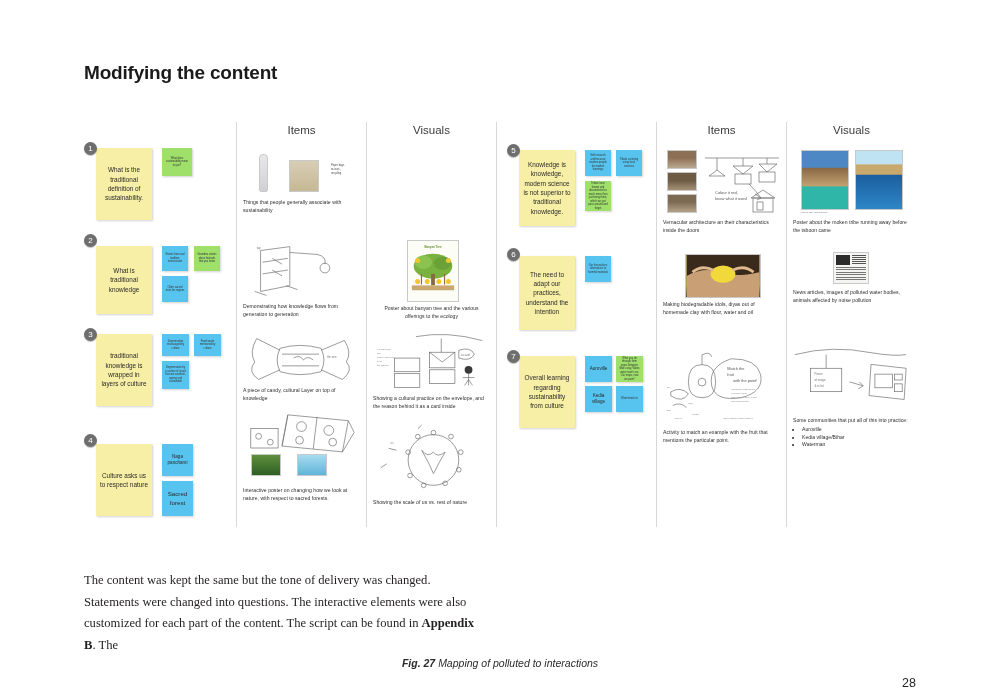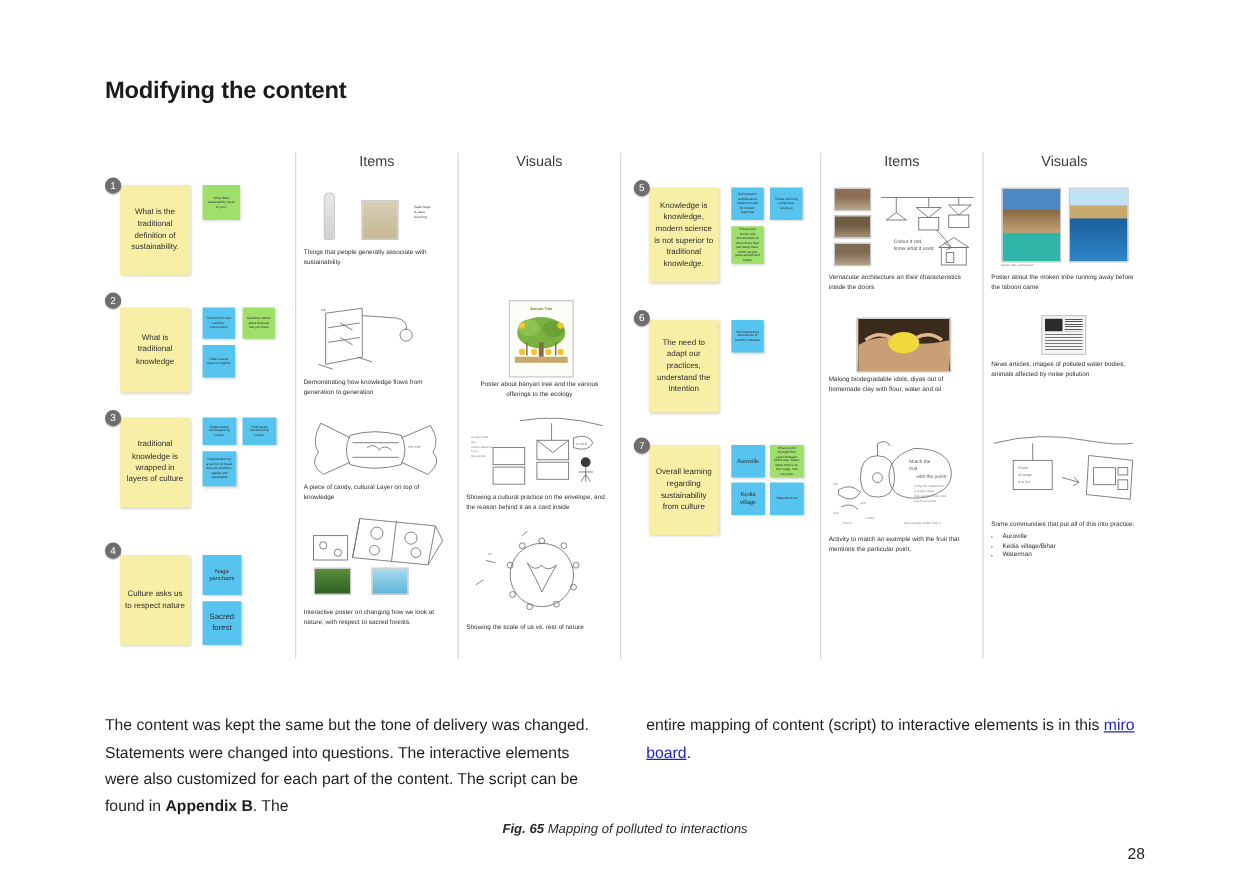--- a/index.html
+++ b/index.html
@@ -88,21 +88,21 @@
   }
   .fig-caption b { font-style: italic; font-weight: bold; }
 
   
   .body-cols {
     position: absolute; left: 84px; top: 570px; width: 832px;
     display: flex; gap: 34px;
   }
   .body-col { width: 399px; }
   .body-col p {
-    font-size: 12.6px; line-height: 1.72; color: #231f20;
+    font-size: 12.6px; line-height: 1.72; color: #231f20; font-family: Liberation Serif, serif;
   }
   .body-col b { font-weight: bold; }
   .link { color: #2222cc; text-decoration: underline; }
 
   .page-num {
     position: absolute; right: 84px; top: 676px;
     font-size: 12.5px; color: #231f20;
   }
 </style>
 </head>
@@ -439,29 +439,26 @@
                 <li>Kedia village/Bihar</li>
                 <li>Waterman</li>
               </ul>
             </div>
           </div>
         </div>
       </div>
     </div>
 
     <div class="fig-caption">
-      <b>Fig. 65</b>
+      <b>Fig. 27</b>
       <span>Mapping of polluted to interactions</span>
     </div>
   </div>
 
   <div class="body-cols">
     <div class="body-col">
       <p><span>The content was kept the same but the tone of delivery was changed. Statements were changed into questions. The interactive elements were also customized for each part of the content. The script can be found in </span><b>Appendix B</b><span>. The</span></p>
     </div>
-    <div class="body-col">
-      <p><span>entire mapping of content (script) to interactive elements is in this </span><a class="link" href="#">miro board</a><span>.</span></p>
-    </div>
   </div>
 
   <div class="page-num">28</div>
 
 </div>
 
 </body></html>

